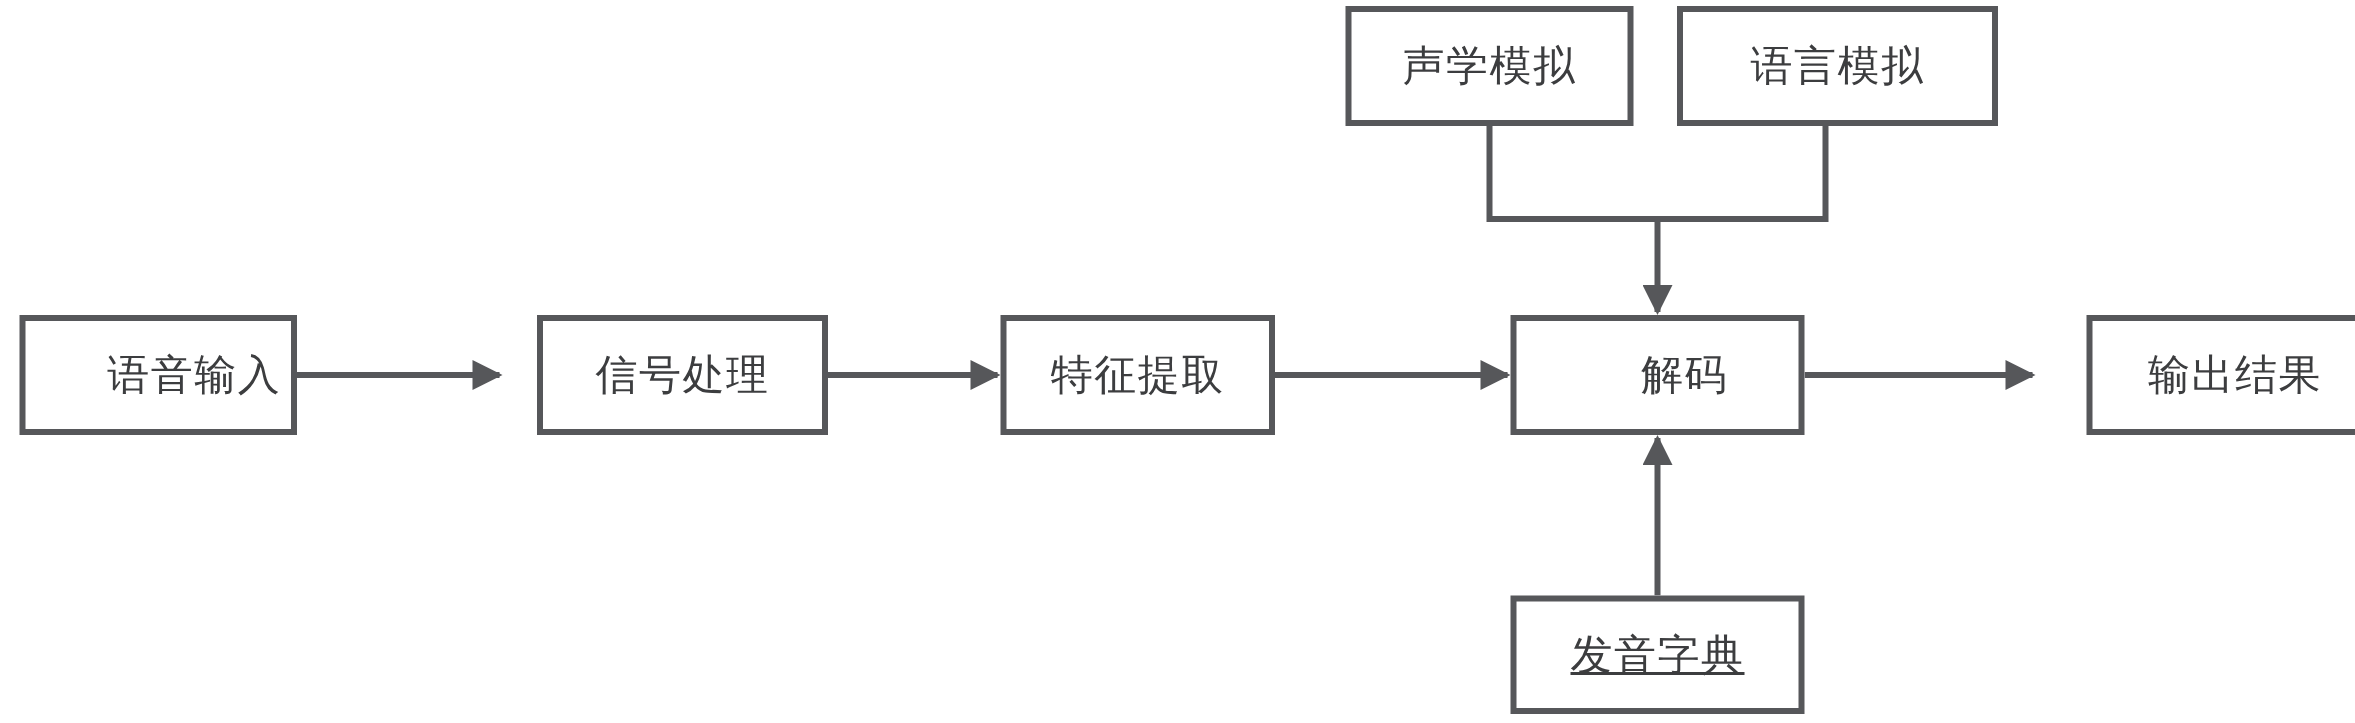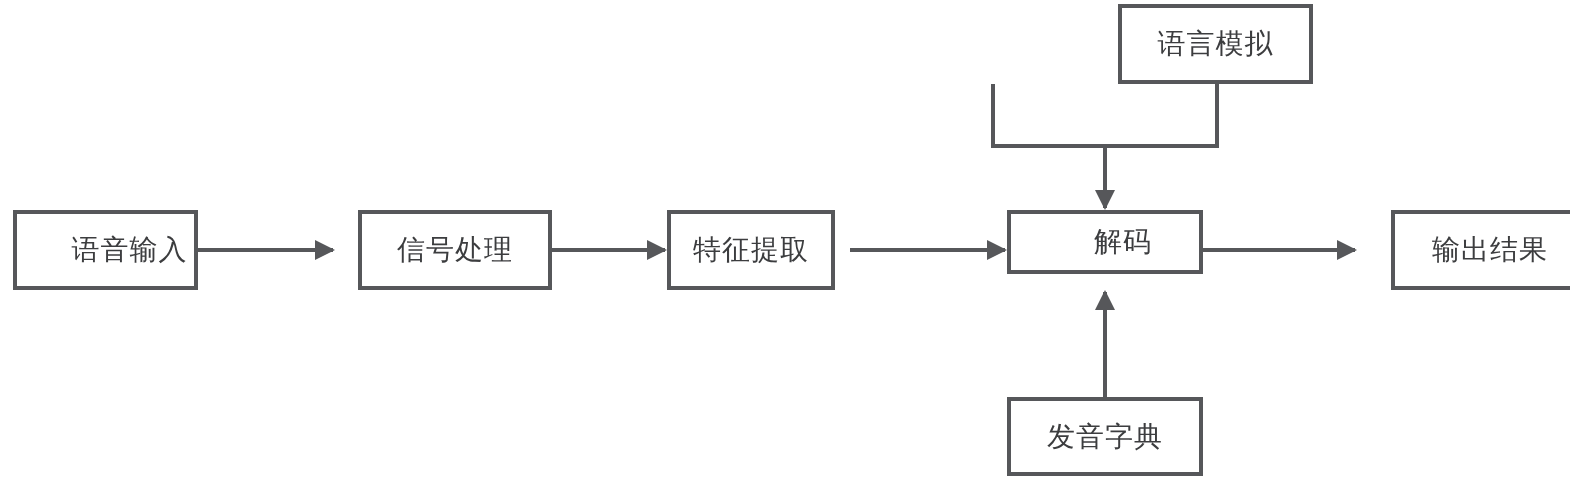--- a/index.html
+++ b/index.html
@@ -33,28 +33,28 @@
     align-items: center;
     justify-content: center;
     font-size: 28px;
     letter-spacing: 1px;
     color: #3c3d3f;
     white-space: nowrap;
   }
   
   .n-speech   { left: 13px;   top: 210px; width: 185px; height: 80px; padding-left: 48px; }
   .n-signal   { left: 334px;  top: 210px; width: 194px; height: 80px; margin-left: 24px; }
-  .n-feature  { left: 667px;  top: 210px; width: 168px; height: 80px; }
-  .n-decode   { left: 1007px; top: 210px; width: 196px; height: 64px; padding-left: 36px; }
+  .n-feature  { left: 667px;  top: 210px; width: 183px; height: 80px; }
+  .n-decode   { left: 1007px; top: 210px; width: 196px; height: 80px; padding-left: 36px; }
   .n-output   { left: 1357px; top: 210px; width: 198px; height: 80px; margin-left: 34px; }
   
   .n-acoustic { left: 897px;  top: 4px;   width: 192px; height: 80px; }
-  .n-language { left: 1118px; top: 4px;   width: 195px; height: 80px; }
+  .n-language { left: 1118px; top: 4px;   width: 214px; height: 80px; }
   
-  .n-dict     { left: 1007px; top: 397px; width: 196px; height: 79px; }
+  .n-dict     { left: 1007px; top: 397px; width: 196px; height: 79px; text-decoration: underline; }
 </style>
 </head>
 <body>
 
 <div class="canvas">
 
   <svg class="edges" viewBox="0 0 1570 482" xmlns="http://www.w3.org/2000/svg">
     <defs>
       <marker id="arrow" viewBox="0 0 10 10" refX="9" refY="5" markerWidth="5.5" markerHeight="5" orient="auto-start-reverse">
         <path d="M0,0 L10,5 L0,10 Z" fill="#56575a"></path>
@@ -80,20 +80,23 @@
   </div>
   <div class="node n-feature">
     <span>特征提取</span>
   </div>
   <div class="node n-decode">
     <span>解码</span>
   </div>
   <div class="node n-output">
     <span>输出结果</span>
   </div>
+  <div class="node n-acoustic">
+    <span>声学模拟</span>
+  </div>
   <div class="node n-language">
     <span>语言模拟</span>
   </div>
   <div class="node n-dict">
     <span>发音字典</span>
   </div>
 
 </div>
 
 </body></html>

